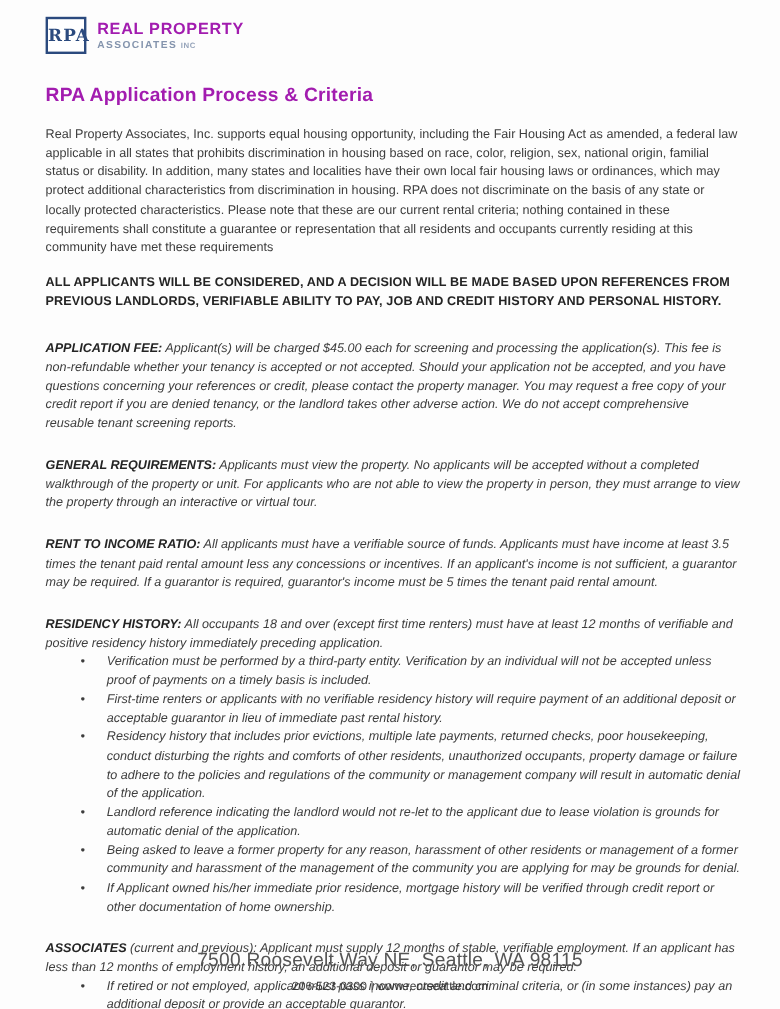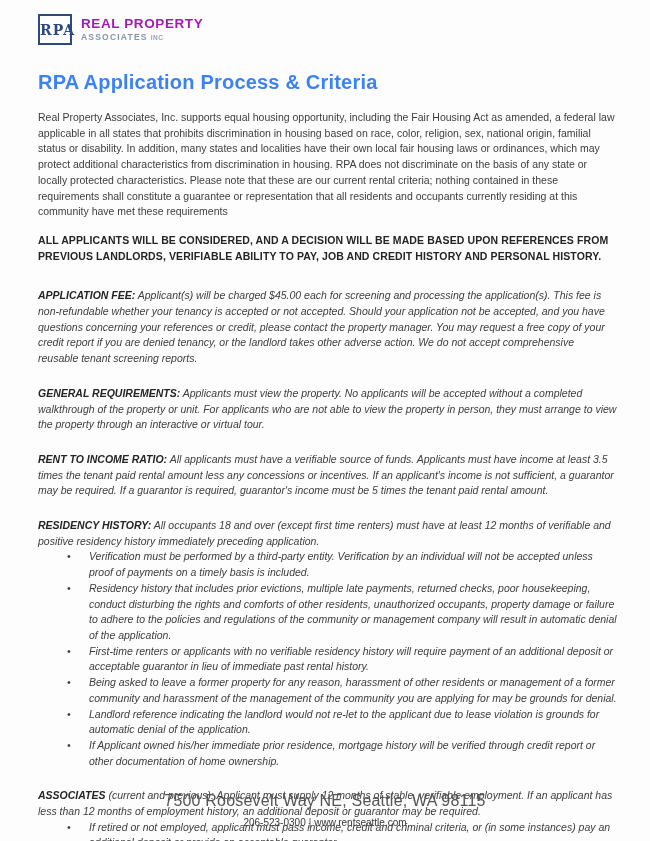--- a/index.html
+++ b/index.html
@@ -34,22 +34,22 @@
   }
   .wm-sub {
     font-size: 8.5px; font-weight: bold; color: #8494ad;
     letter-spacing: 1.2px; margin-top: 1px;
   }
   .wm-sub .inc { font-size: 6.5px; letter-spacing: 0.5px; margin-left: 3px; color: #97a5bb; }
 
   
   h1.doc-title {
     margin: 13px 0 16px 0;
-    font-size: 20px; font-weight: bold;
-    color: #3b82f6;
+    font-size: 16px; font-weight: bold;
+    color: #a21caf;
     letter-spacing: 0.2px;
   }
 
   
   .doc p, .doc li { font-size: 10.5px; line-height: 15.7px; }
   .intro { margin-bottom: 13px; }
   .notice {
     font-weight: bold; color: #242424;
     margin-bottom: 24px;
     letter-spacing: 0.1px;
@@ -110,24 +110,24 @@
   </section>
 
   <section>
     <p><strong class="sec-h">RENT TO INCOME RATIO:</strong><span></span> <span>All applicants must have a verifiable source of funds. Applicants must have income at least 3.5 times the tenant paid rental amount less any concessions or incentives. If an applicant's income is not sufficient, a guarantor may be required. If a guarantor is required, guarantor's income must be 5 times the tenant paid rental amount.</span></p>
   </section>
 
   <section>
     <p><strong class="sec-h">RESIDENCY HISTORY:</strong><span></span> <span>All occupants 18 and over (except first time renters) must have at least 12 months of verifiable and positive residency history immediately preceding application.</span></p>
     <ul class="bullets">
       <li>Verification must be performed by a third-party entity. Verification by an individual will not be accepted unless proof of payments on a timely basis is included.</li>
+      <li>First-time renters or applicants with no verifiable residency history will require payment of an additional deposit or acceptable guarantor in lieu of immediate past rental history.</li>
       <li>Residency history that includes prior evictions, multiple late payments, returned checks, poor housekeeping, conduct disturbing the rights and comforts of other residents, unauthorized occupants, property damage or failure to adhere to the policies and regulations of the community or management company will result in automatic denial of the application.</li>
-      <li>First-time renters or applicants with no verifiable residency history will require payment of an additional deposit or acceptable guarantor in lieu of immediate past rental history.</li>
+      <li>Landlord reference indicating the landlord would not re-let to the applicant due to lease violation is grounds for automatic denial of the application.</li>
       <li>Being asked to leave a former property for any reason, harassment of other residents or management of a former community and harassment of the management of the community you are applying for may be grounds for denial.</li>
-      <li>Landlord reference indicating the landlord would not re-let to the applicant due to lease violation is grounds for automatic denial of the application.</li>
       <li>If Applicant owned his/her immediate prior residence, mortgage history will be verified through credit report or other documentation of home ownership.</li>
     </ul>
   </section>
 
   <section>
     <p><strong class="sec-h">ASSOCIATES</strong><span> (current and previous):</span> <span>Applicant must supply 12 months of stable, verifiable employment. If an applicant has less than 12 months of employment history, an additional deposit or guarantor may be required.</span></p>
     <ul class="bullets">
       <li>If retired or not employed, applicant must pass income, credit and criminal criteria, or (in some instances) pay an additional deposit or provide an acceptable guarantor.</li>
     </ul>
   </section>

